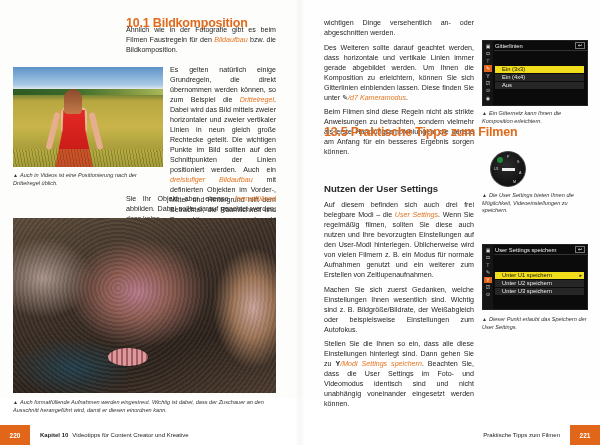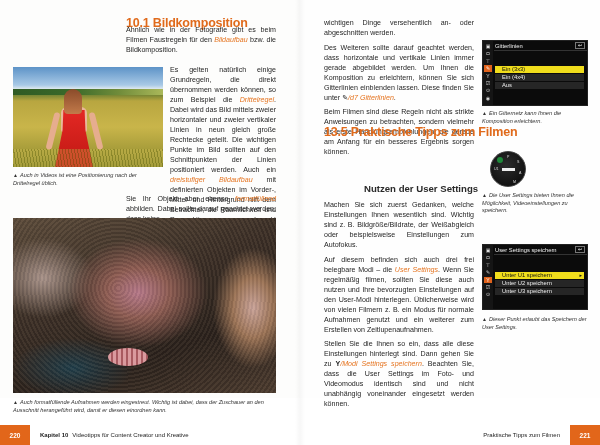--- a/index.html
+++ b/index.html
@@ -123,35 +123,35 @@
         <b>Kapitel 10</b><span>Videotipps für Content Creator und Kreative</span>
       </div>
     </div>
   </div>
 
   <div class="page right">
 
     <div class="body-text abs" style="left:24px; top:18px; width:150px;">
       <p>wichtigen Dinge versehentlich an- oder abgeschnitten werden.</p>
       <p>
-        <span>Des Weiteren sollte darauf geachtet werden, dass horizontale und vertikale Linien immer gerade abgebildet werden. Um Ihnen die Komposition zu erleichtern, können Sie sich Gitterlinien einblenden lassen. Diese finden Sie unter </span><span>✎</span><span class="hl">/d7 Gitterlinien</span><span>.</span>
+        <span>Des Weiteren sollte darauf geachtet werden, dass horizontale und vertikale Linien immer gerade abgebildet werden. Um Ihnen die Komposition zu erleichtern, können Sie sich Gitterlinien einblenden lassen. Diese finden Sie unter </span><span>✎</span><span class="hl">/d7 Kameramodus</span><span>.</span>
       </p>
       <p>Beim Filmen sind diese Regeln nicht als strikte Anweisungen zu betrachten, sondern vielmehr als erste Handlungsempfehlungen, die gerade am Anfang für ein besseres Ergebnis sorgen können.</p>
     </div>
 
     <h2 class="section abs" style="left:24px; top:125px;">13.5 Praktische Tipps zum Filmen</h2>
 
 
-    <h3 class="sub abs" style="left:24px; top:183px;margin-left:40px;">Nutzen der User Settings</h3>
+    <h3 class="sub abs" style="left:24px; top:183px;">Nutzen der User Settings</h3>
 
     <div class="body-text abs" style="left:24px; top:200px; width:150px;">
-      <p>Machen Sie sich zuerst Gedanken, welche Einstellungen Ihnen wesentlich sind. Wichtig sind z. B. Bildgröße/Bildrate, der Weißabgleich oder beispielsweise Einstellungen zum Autofokus.</p>
       <p>
         <span>Auf diesem befinden sich auch drei frei belegbare Modi – die </span><span class="hl">User Settings</span><span>. Wenn Sie regelmäßig filmen, sollten Sie diese auch nutzen und Ihre bevorzugten Einstellungen auf den User-Modi hinterlegen. Üblicherweise wird von vielen Filmern z. B. ein Modus für normale Aufnahmen genutzt und ein weiterer zum Erstellen von Zeitlupenaufnahmen.</span>
       </p>
+      <p>Machen Sie sich zuerst Gedanken, welche Einstellungen Ihnen wesentlich sind. Wichtig sind z. B. Bildgröße/Bildrate, der Weißabgleich oder beispielsweise Einstellungen zum Autofokus.</p>
       <p>
         <span>Stellen Sie die Ihnen so ein, dass alle diese Einstellungen hinterlegt sind. Dann gehen Sie zu </span><b>Y</b><span class="hl">/Modi Settings speichern</span><span>. Beachten Sie, dass die User Settings im Foto- und Videomodus identisch sind und nicht unabhängig voneinander eingesetzt werden können.</span>
       </p>
     </div>
 
     <div class="cam-screen abs" style="left:182px; top:40px;">
       <div class="cam-sidebar">
         <span>▣</span>
         <span>◘</span>
         <span>⊤</span>

